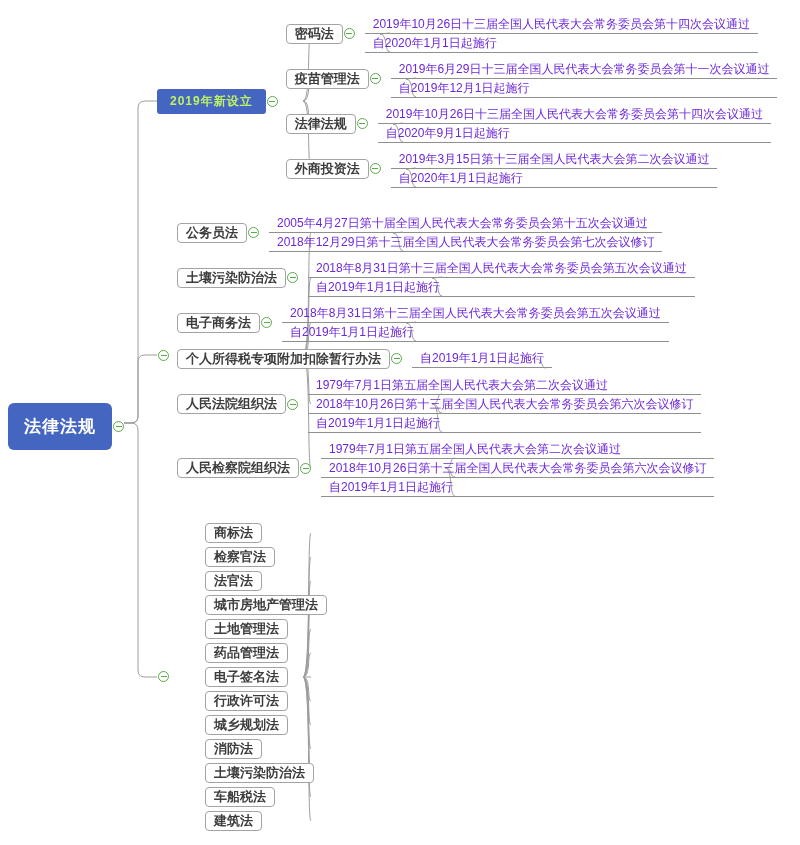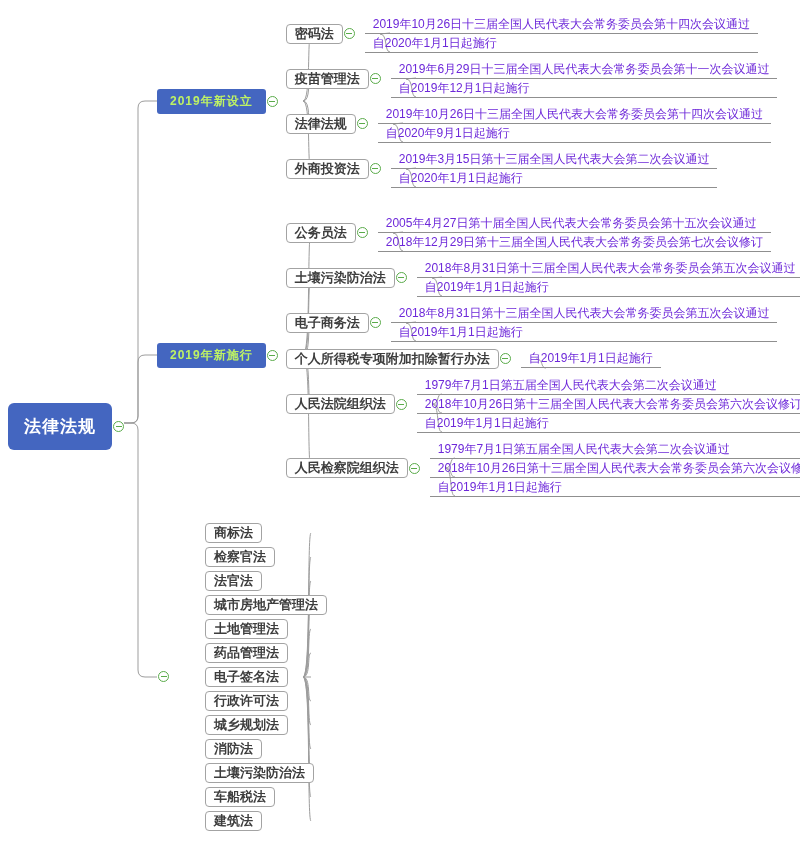--- a/index.html
+++ b/index.html
@@ -92,21 +92,20 @@
             <div class="topic child">外商投资法</div>
             <span class="collapse"></span>
             <div class="details">
               <div class="detail">2019年3月15日第十三届全国人民代表大会第二次会议通过</div>
               <div class="detail">自2020年1月1日起施行</div>
             </div>
           </div>
         </div>
       </div>
       <div class="branch-row">
-        <div class="topic branch">2019年新施行</div>
         <span class="collapse"></span>
         <div class="children">
           <div class="child-row">
             <div class="topic child">公务员法</div>
             <span class="collapse"></span>
             <div class="details">
               <div class="detail">2005年4月27日第十届全国人民代表大会常务委员会第十五次会议通过</div>
               <div class="detail">2018年12月29日第十三届全国人民代表大会常务委员会第七次会议修订</div>
             </div>
           </div>

